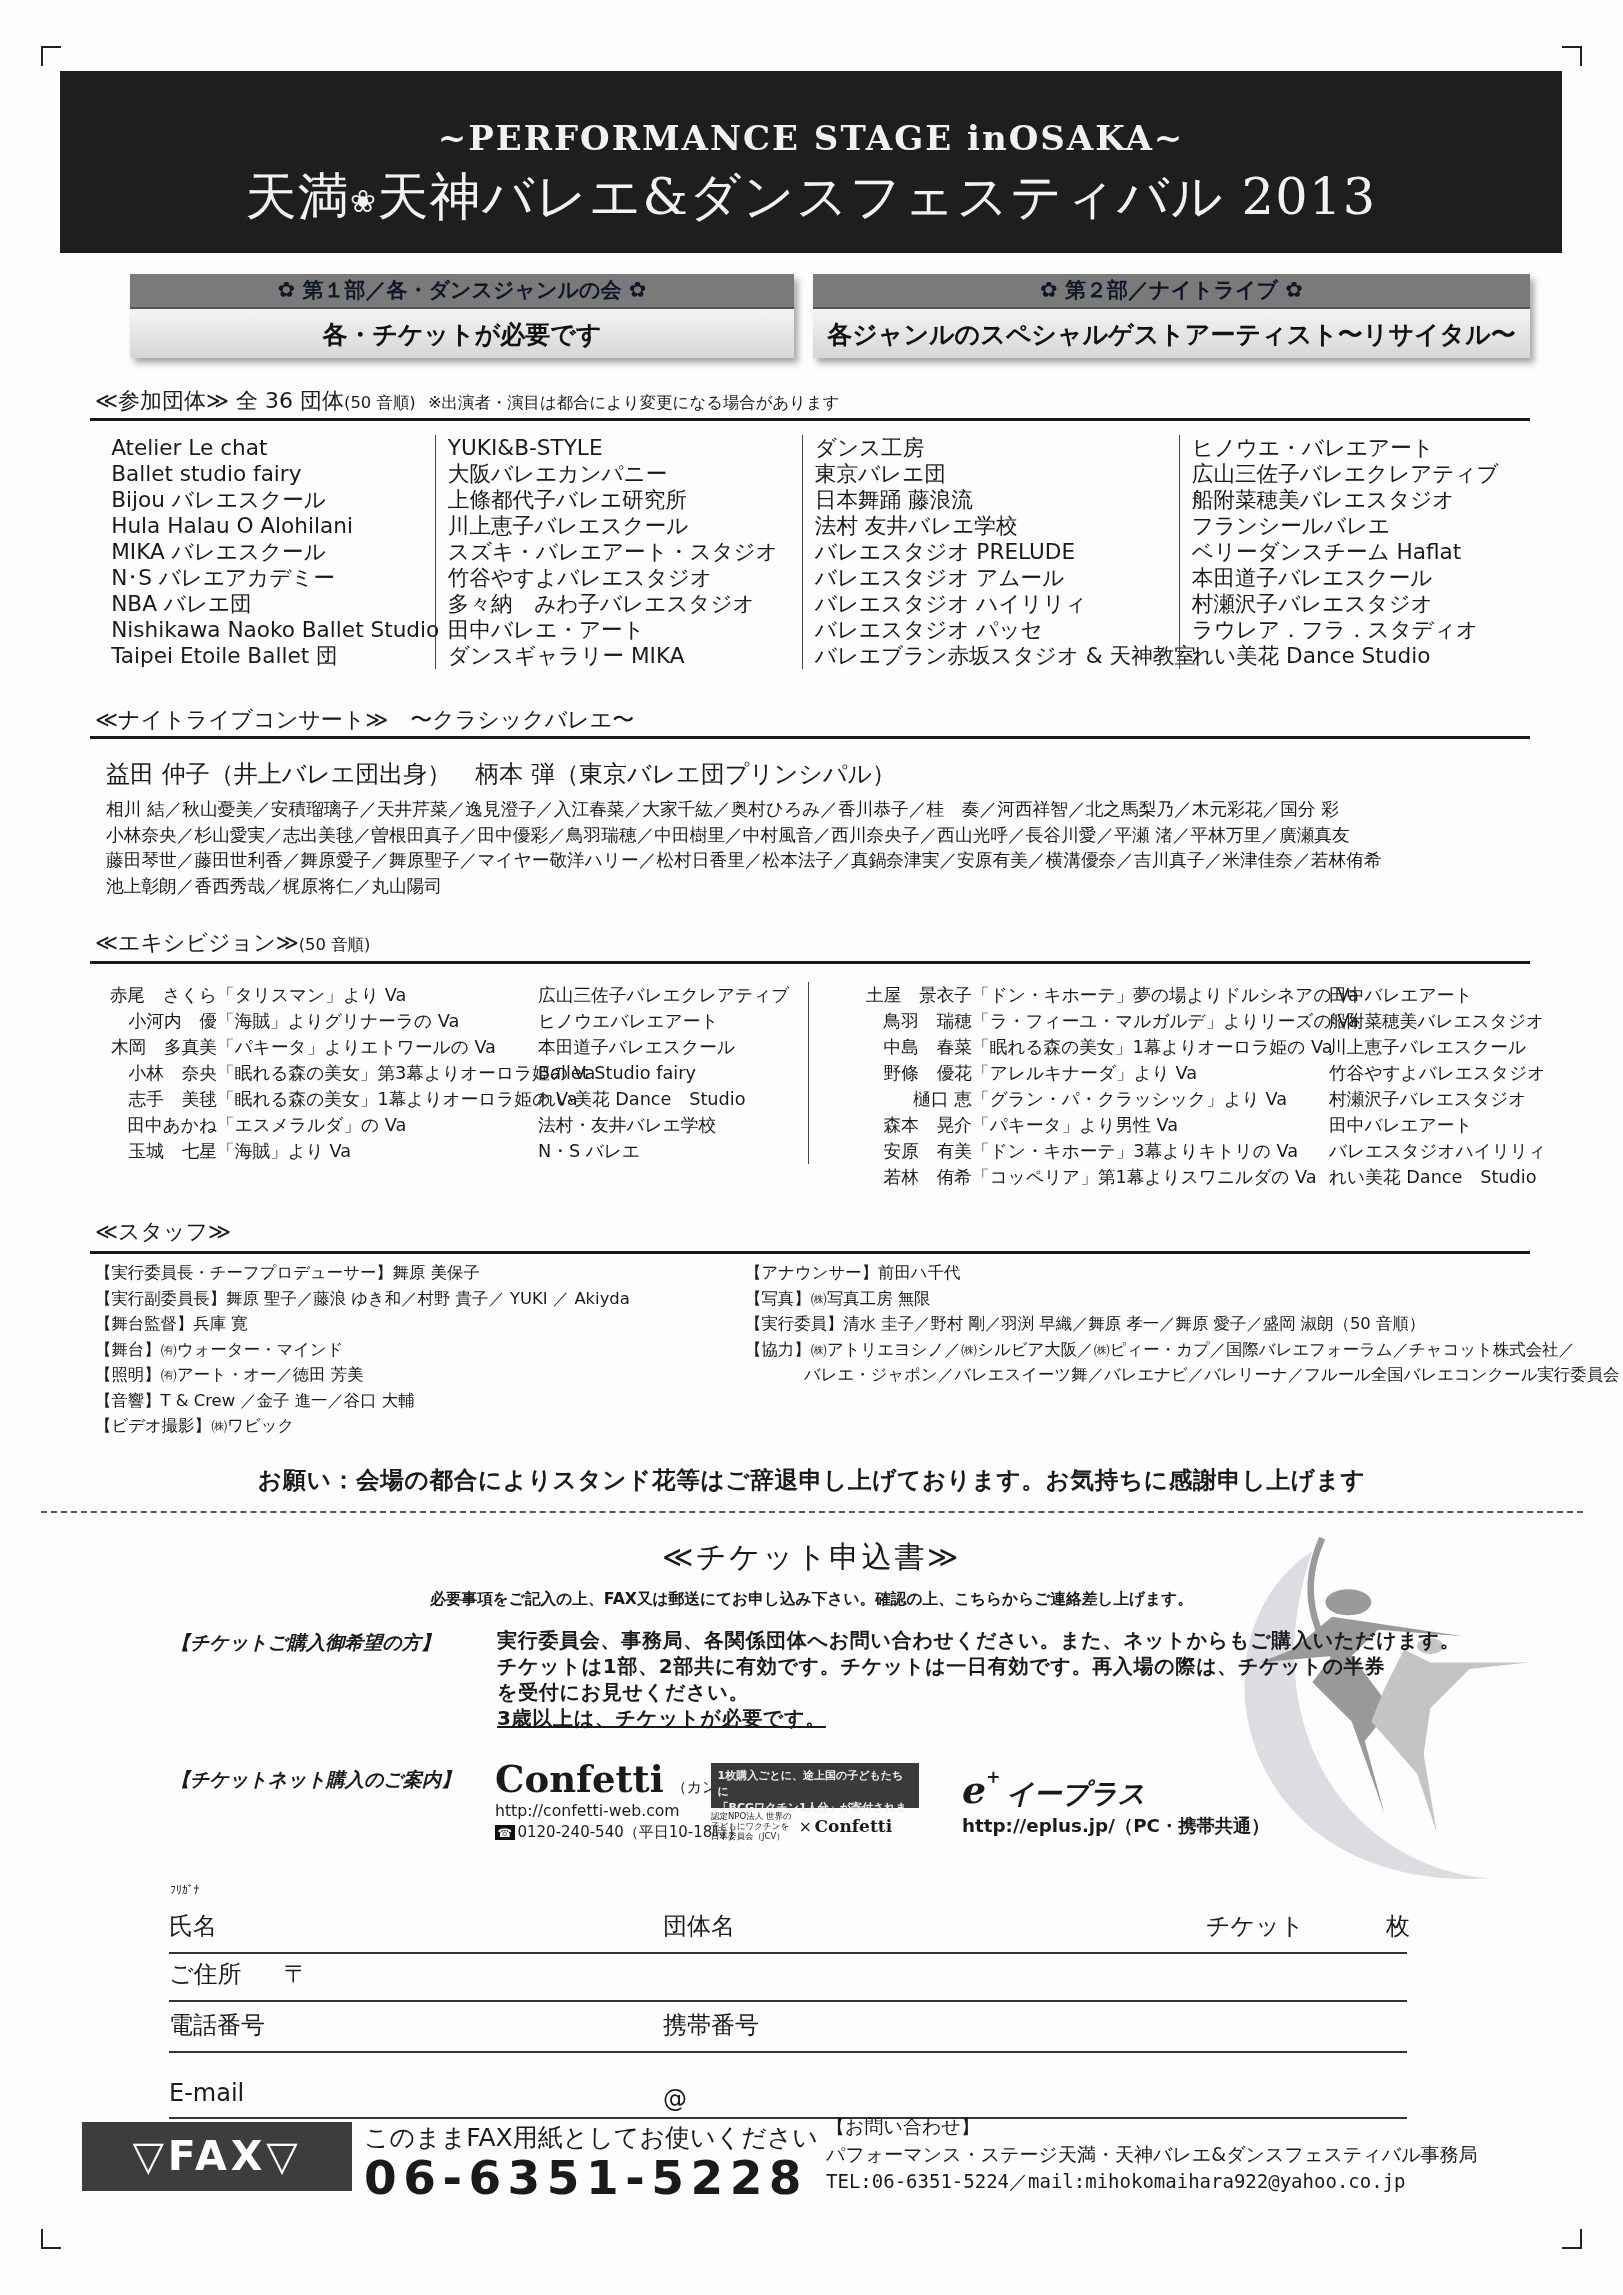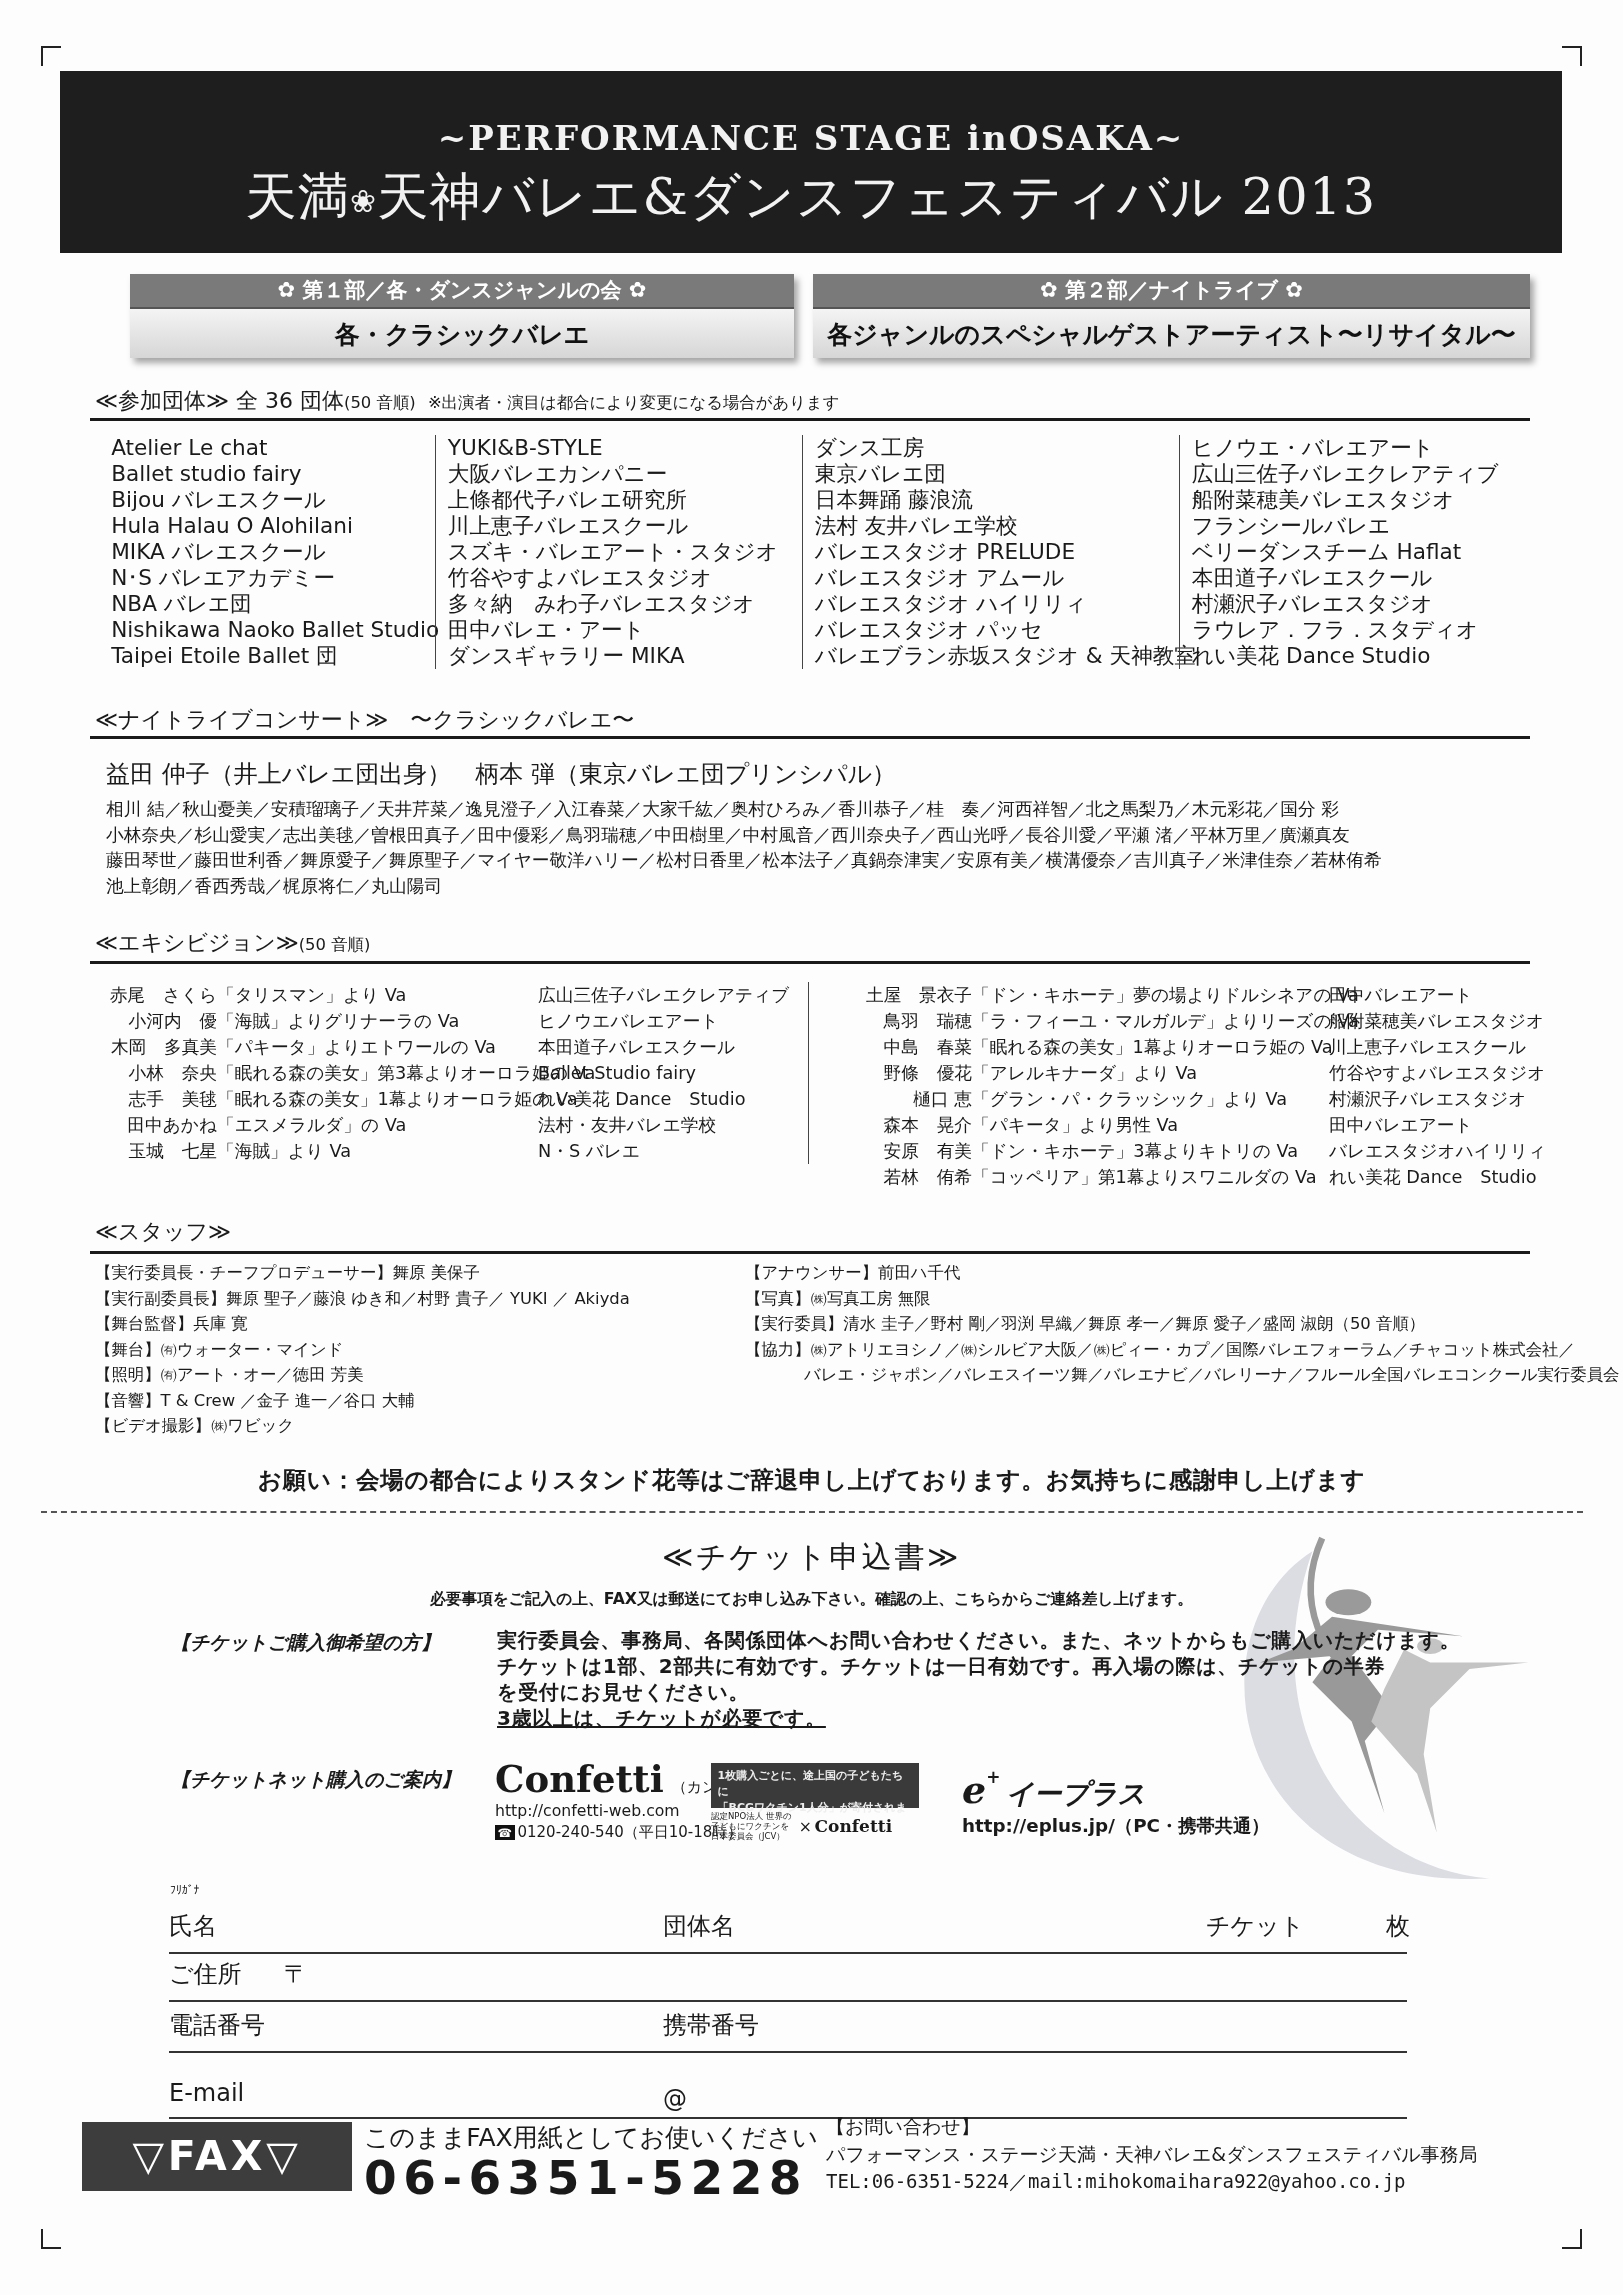--- a/index.html
+++ b/index.html
@@ -15,21 +15,21 @@
   .crop.br { right: 41px; bottom: 46px; border-right-width: 2px; border-bottom-width: 2px; }
 
   
   .banner { left: 60px; top: 71px; width: 1502px; height: 182px; background: #1e1e1e; color: #f2f2f2; text-align: center; }
   .banner .sub { position: absolute; left: 0; right: 0; top: 47px; font-family: "DejaVu Serif", "Liberation Serif", serif; font-size: 34px; font-weight: bold; letter-spacing: 2px; }
   .banner .main { position: absolute; left: 0; right: 0; top: 92px; font-family: "DejaVu Serif", "Liberation Serif", serif; font-size: 51px; letter-spacing: 1.3px; }
   .banner .flower { font-size: 31px; vertical-align: middle; }
 
   
   .part { top: 274px; height: 84px; box-shadow: 3.9px 5.2px 6.5px rgba(0,0,0,0.35); }
-  .part .ptop { height: 33px; background: #7a7a7a; color: #ffffff; font-weight: bold; font-size: 21px; text-align: center; line-height: 33px; }
+  .part .ptop { height: 33px; background: #7a7a7a; color: #0f172a; font-weight: bold; font-size: 21px; text-align: center; line-height: 33px; }
   .part .pbot { height: 51px; background: linear-gradient(to bottom, #f4f4f4, #d6d6d6); color: #111; font-weight: bold; font-size: 25px; text-align: center; line-height: 51px; border-top: 2px solid #555; }
   .part1 { left: 130px; width: 664px; }
   .part2 { left: 813px; width: 717px; }
 
   
   .sec-head { left: 95px; font-size: 22px; }
   .sec-head small { font-size: 16.4px; }
   .sec-rule { left: 90px; width: 1440px; height: 3.3px; background: #1a1a1a; }
 
   
@@ -109,21 +109,21 @@
 
 <div class="abs banner">
   <div class="sub">~PERFORMANCE STAGE inOSAKA~</div>
   <div class="main">
     <span>天満</span><span class="flower">❀</span><span>天神バレエ&amp;ダンスフェスティバル 2013</span>
   </div>
 </div>
 
 <div class="abs part part1">
   <div class="ptop">✿ 第１部／各・ダンスジャンルの会 ✿</div>
-  <div class="pbot">各・クラシックバレエ</div>
+  <div class="pbot">各・チケットが必要です</div>
 </div>
 <div class="abs part part2">
   <div class="ptop">✿ 第２部／ナイトライブ ✿</div>
   <div class="pbot">各ジャンルのスペシャルゲストアーティスト〜リサイタル〜</div>
 </div>
 
 <div class="abs sec-head" style="top:386px;">
   <span>≪参加団体≫ 全 36 団体</span><small>(50 音順)</small>
   <small style="margin-left:5.2px">※出演者・演目は都合により変更になる場合があります</small>
 </div>

